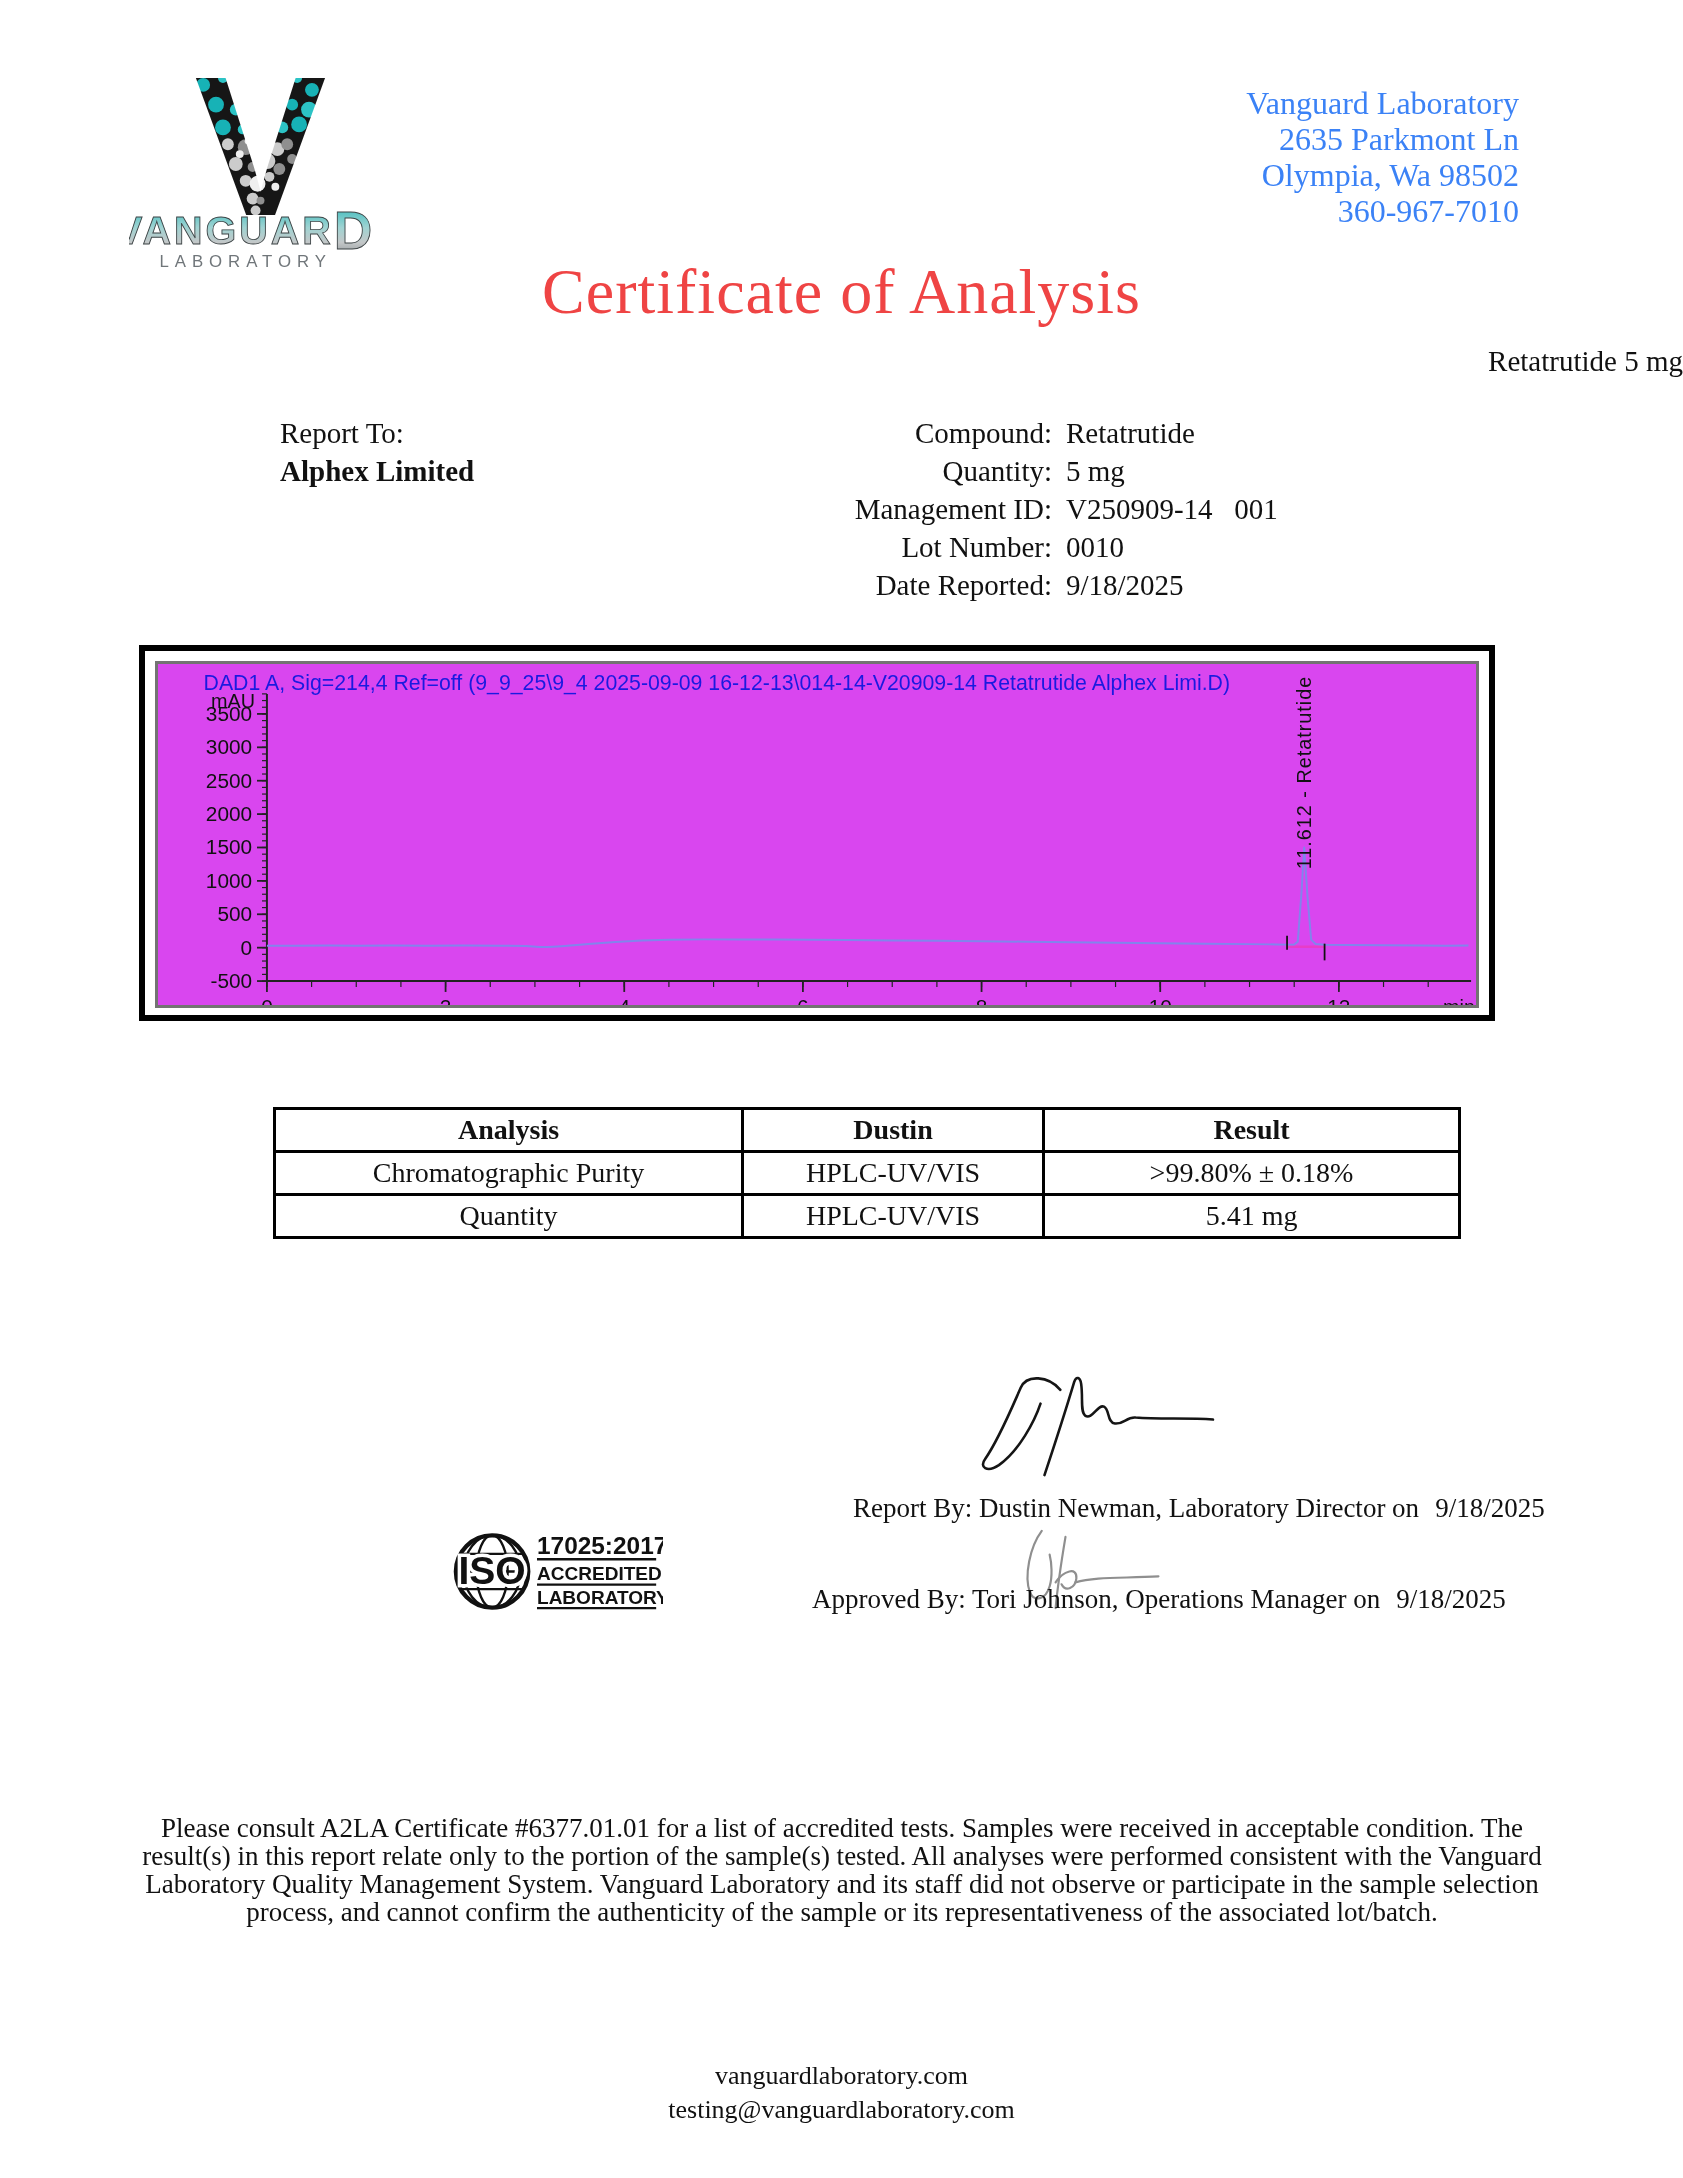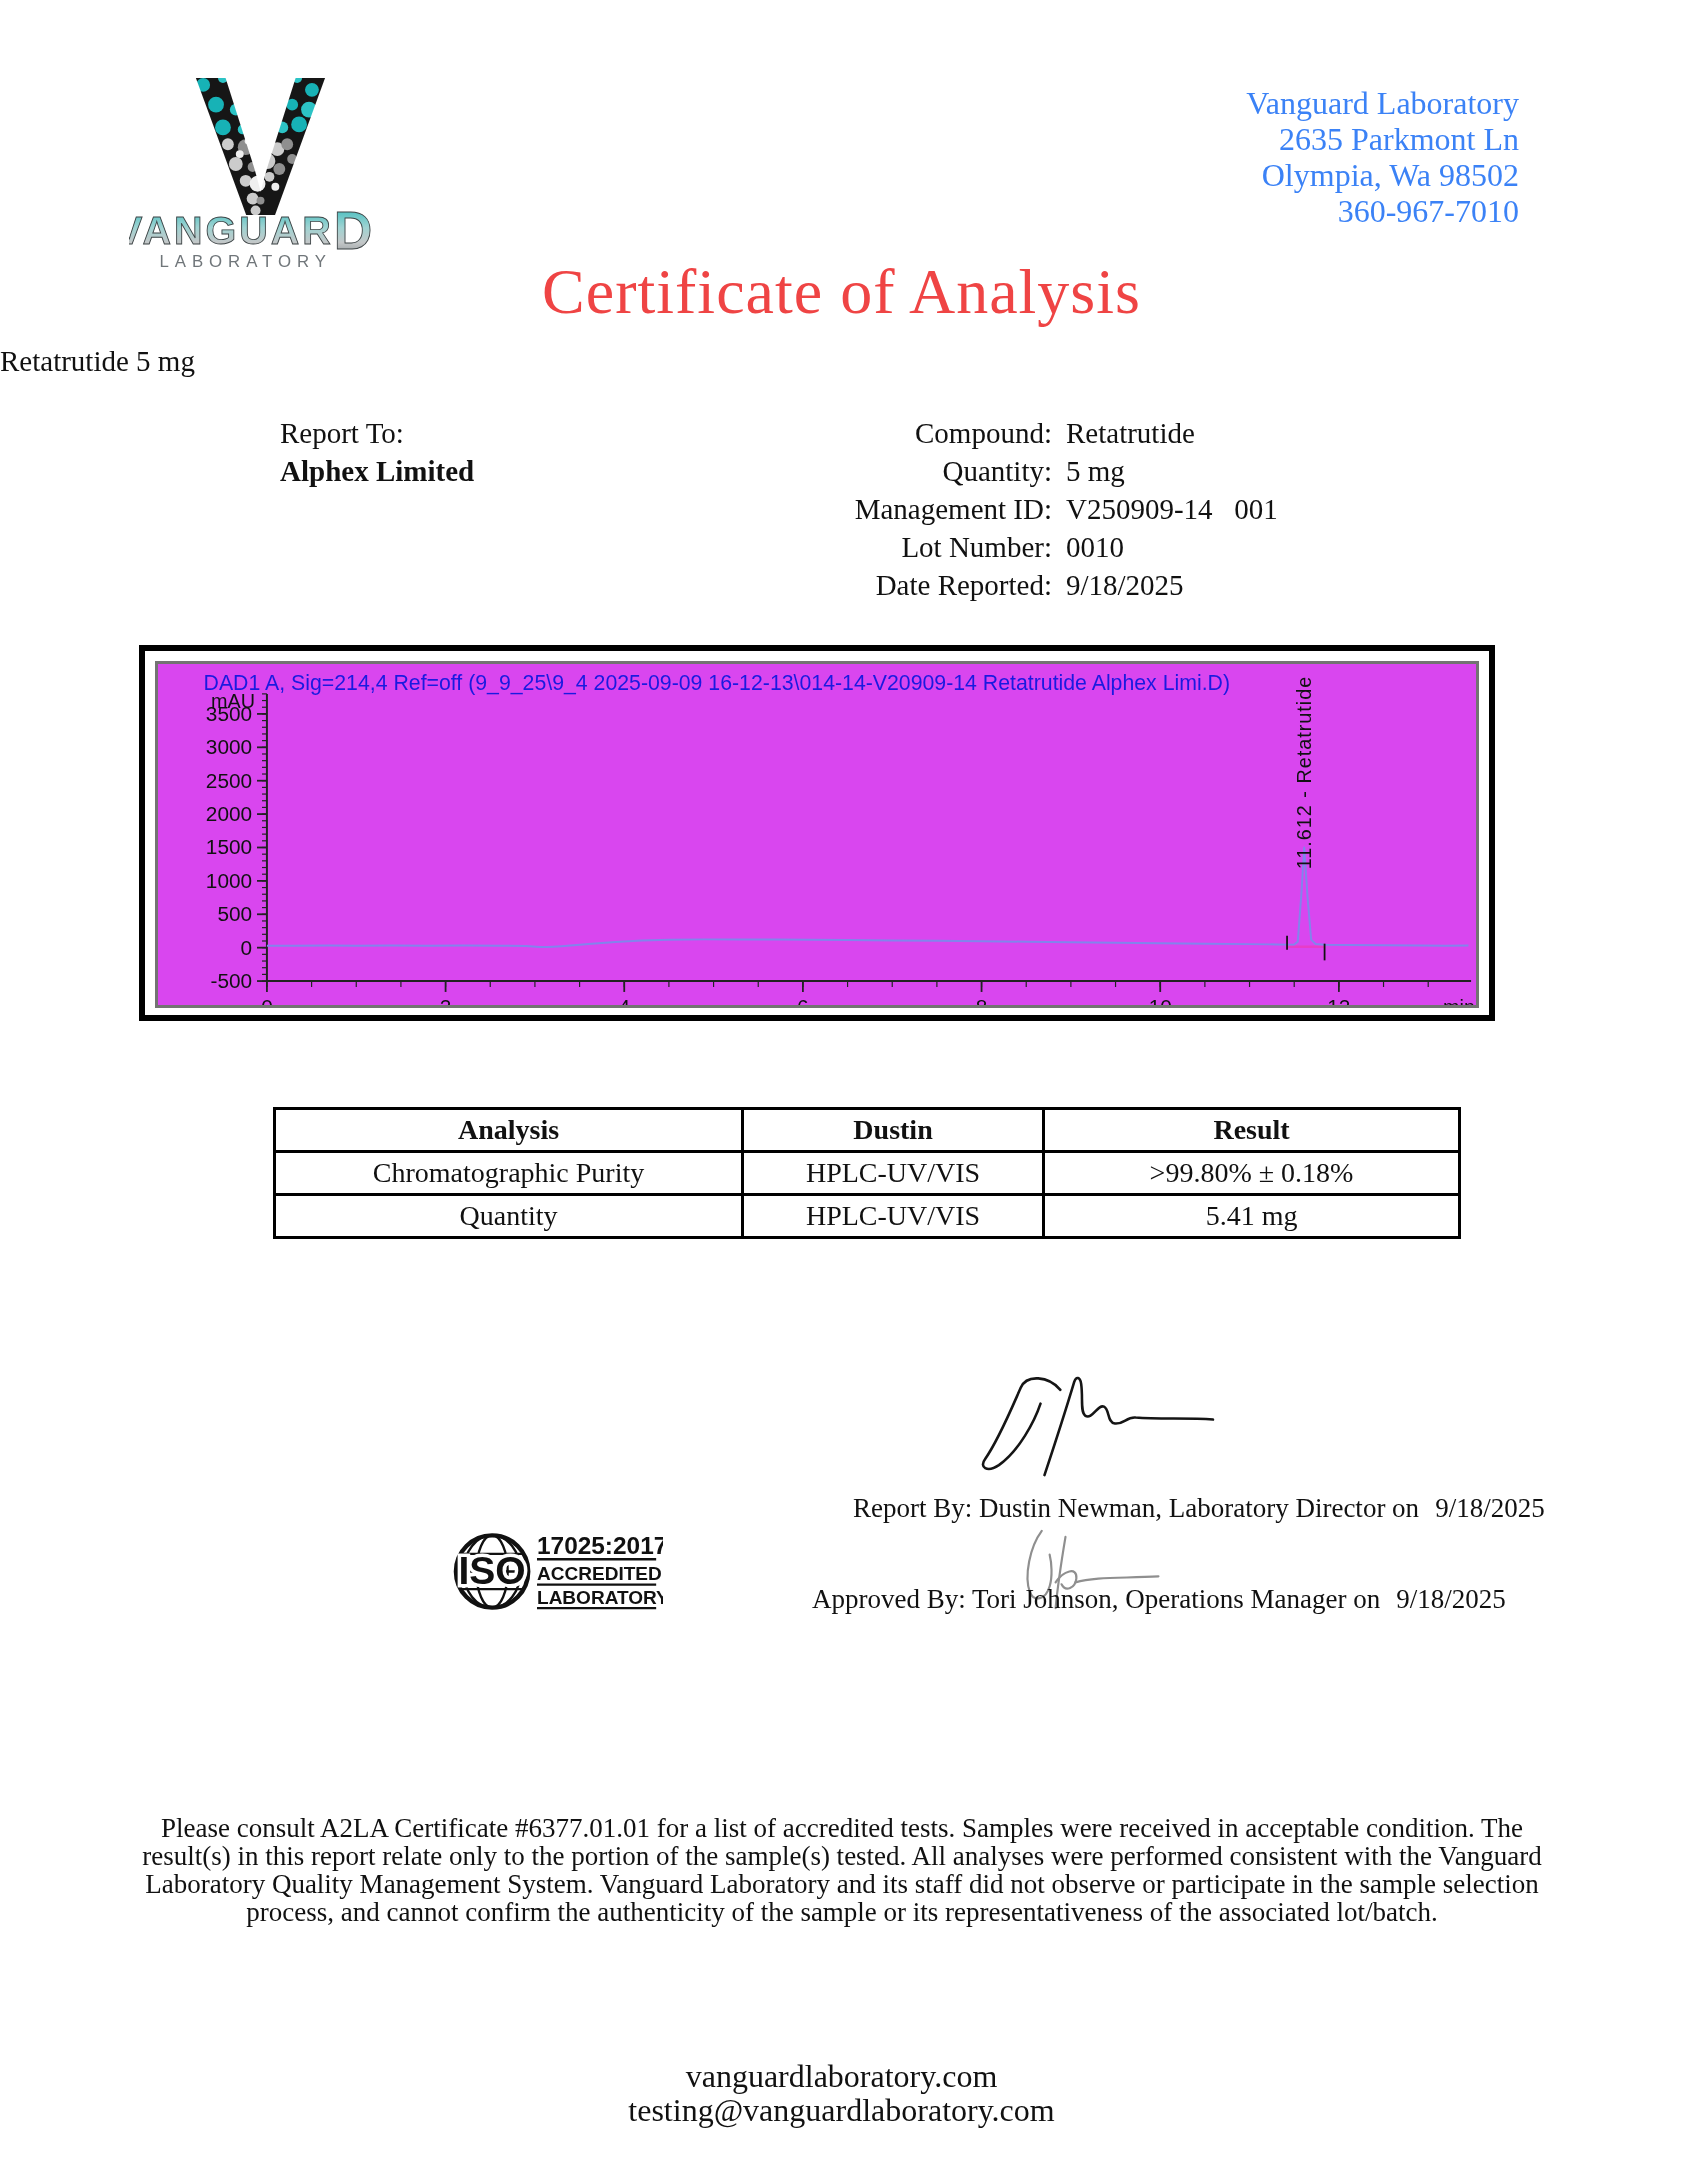--- a/index.html
+++ b/index.html
@@ -2,21 +2,21 @@
 <html><head>
 <meta charset="utf-8">
 <style>
   html,body{margin:0;padding:0;background:#fff;}
   .page{position:relative;width:1683px;height:2178px;background:#fff;overflow:hidden;
         font-family:"Liberation Serif","DejaVu Serif",serif;color:#111;}
   
   .logo{position:absolute;left:129px;top:50px;width:267px;height:228px;}
   .address{position:absolute;right:164px;top:85px;text-align:right;font-size:32px;line-height:36px;color:#3b82f6;}
   .doc-title{position:absolute;left:0;right:0;top:255px;text-align:center;font-size:64px;letter-spacing:1px;color:#ef4444;}
-  .doc-subtitle{position:absolute;left:0;right:0;top:345px;text-align:left;font-size:29px;}
+  .doc-subtitle{position:absolute;left:0;right:0;top:345px;text-align:right;font-size:29px;}
   
   .report-to{position:absolute;left:280px;top:414px;font-size:29px;line-height:38px;}
   .report-to .name{font-weight:bold;}
   .details{position:absolute;left:733px;top:414px;font-size:29px;line-height:38px;border-collapse:collapse;}
   .details .row{display:flex;}
   .details .lbl{width:319px;text-align:right;}
   .details .val{margin-left:14px;text-align:left;white-space:pre;}
   
   .chart-outer{position:absolute;left:139px;top:645px;width:1356px;height:376px;border:6px solid #000;box-sizing:border-box;background:#fff;}
   .chart-inner{margin:10px;border:3px solid #737373;height:341px;box-sizing:content-box;background:#d946ef;}
@@ -31,21 +31,21 @@
   .sig1{position:absolute;left:975px;top:1368px;}
   .sig2{position:absolute;left:1020px;top:1521px;}
   .sign-line{position:absolute;font-size:27px;white-space:nowrap;}
   .sign-line .date{margin-left:16px;}
   .report-by{left:820px;top:1493px;margin-left:33px;}
   .approved-by{left:812px;top:1584px;}
   .iso{position:absolute;left:453px;top:1531px;}
   
   .disclaimer{position:absolute;left:139px;top:1814px;width:1406px;text-align:center;
               font-size:27px;line-height:28px;}
-  .weblinks{position:absolute;left:0;right:0;top:2059px;text-align:center;font-size:32px;line-height:34px;}
+  .weblinks{position:absolute;left:0;right:0;top:2059px;text-align:center;font-size:26px;line-height:34px;}
 </style>
 </head>
 <body>
 
 <div class="page">
 
   <div class="logo">
     <svg viewBox="0 0 270 230" width="267" height="228">
       <defs>
         <clipPath id="vclip">

